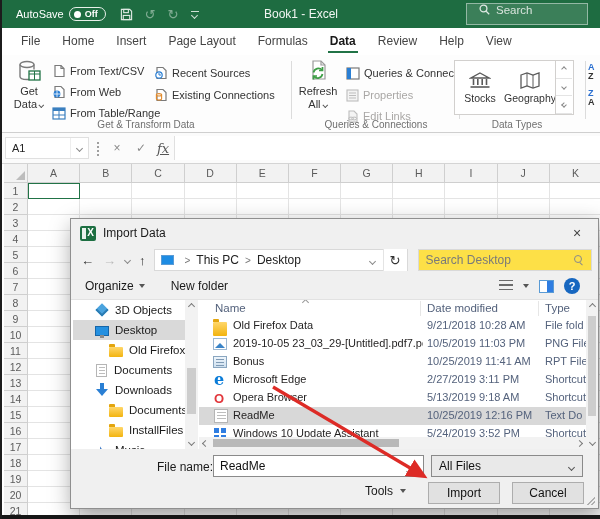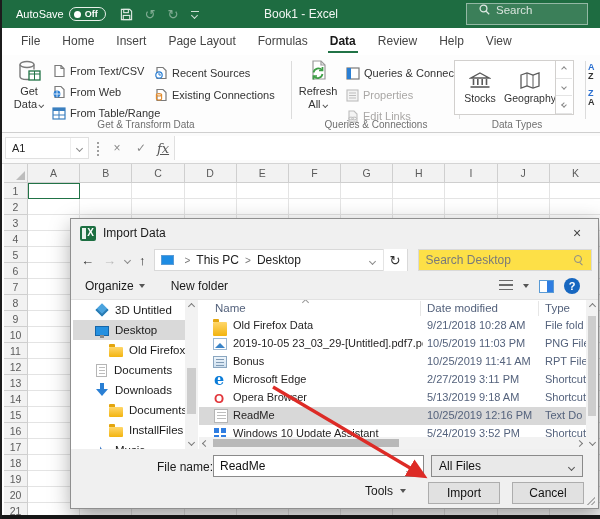--- a/index.html
+++ b/index.html
@@ -691,21 +691,21 @@
         <span class="icon-help">?</span>
       </span>
     </div>
     <div class="dlg-sep"></div>
 
     <div class="dlg-body">
       <div class="sidebar">
 
           <div class="srow">
             <span class="si cube"></span>
-            <span>3D Untitled</span>
+            <span>3D Objects</span>
           </div>
 
           <div class="srow selected">
             <span class="si monitor"></span>
             <span>Desktop</span>
           </div>
 
           <div class="srow indent">
             <span class="si folder"></span>
             <span>Old Firefox Dat</span>

